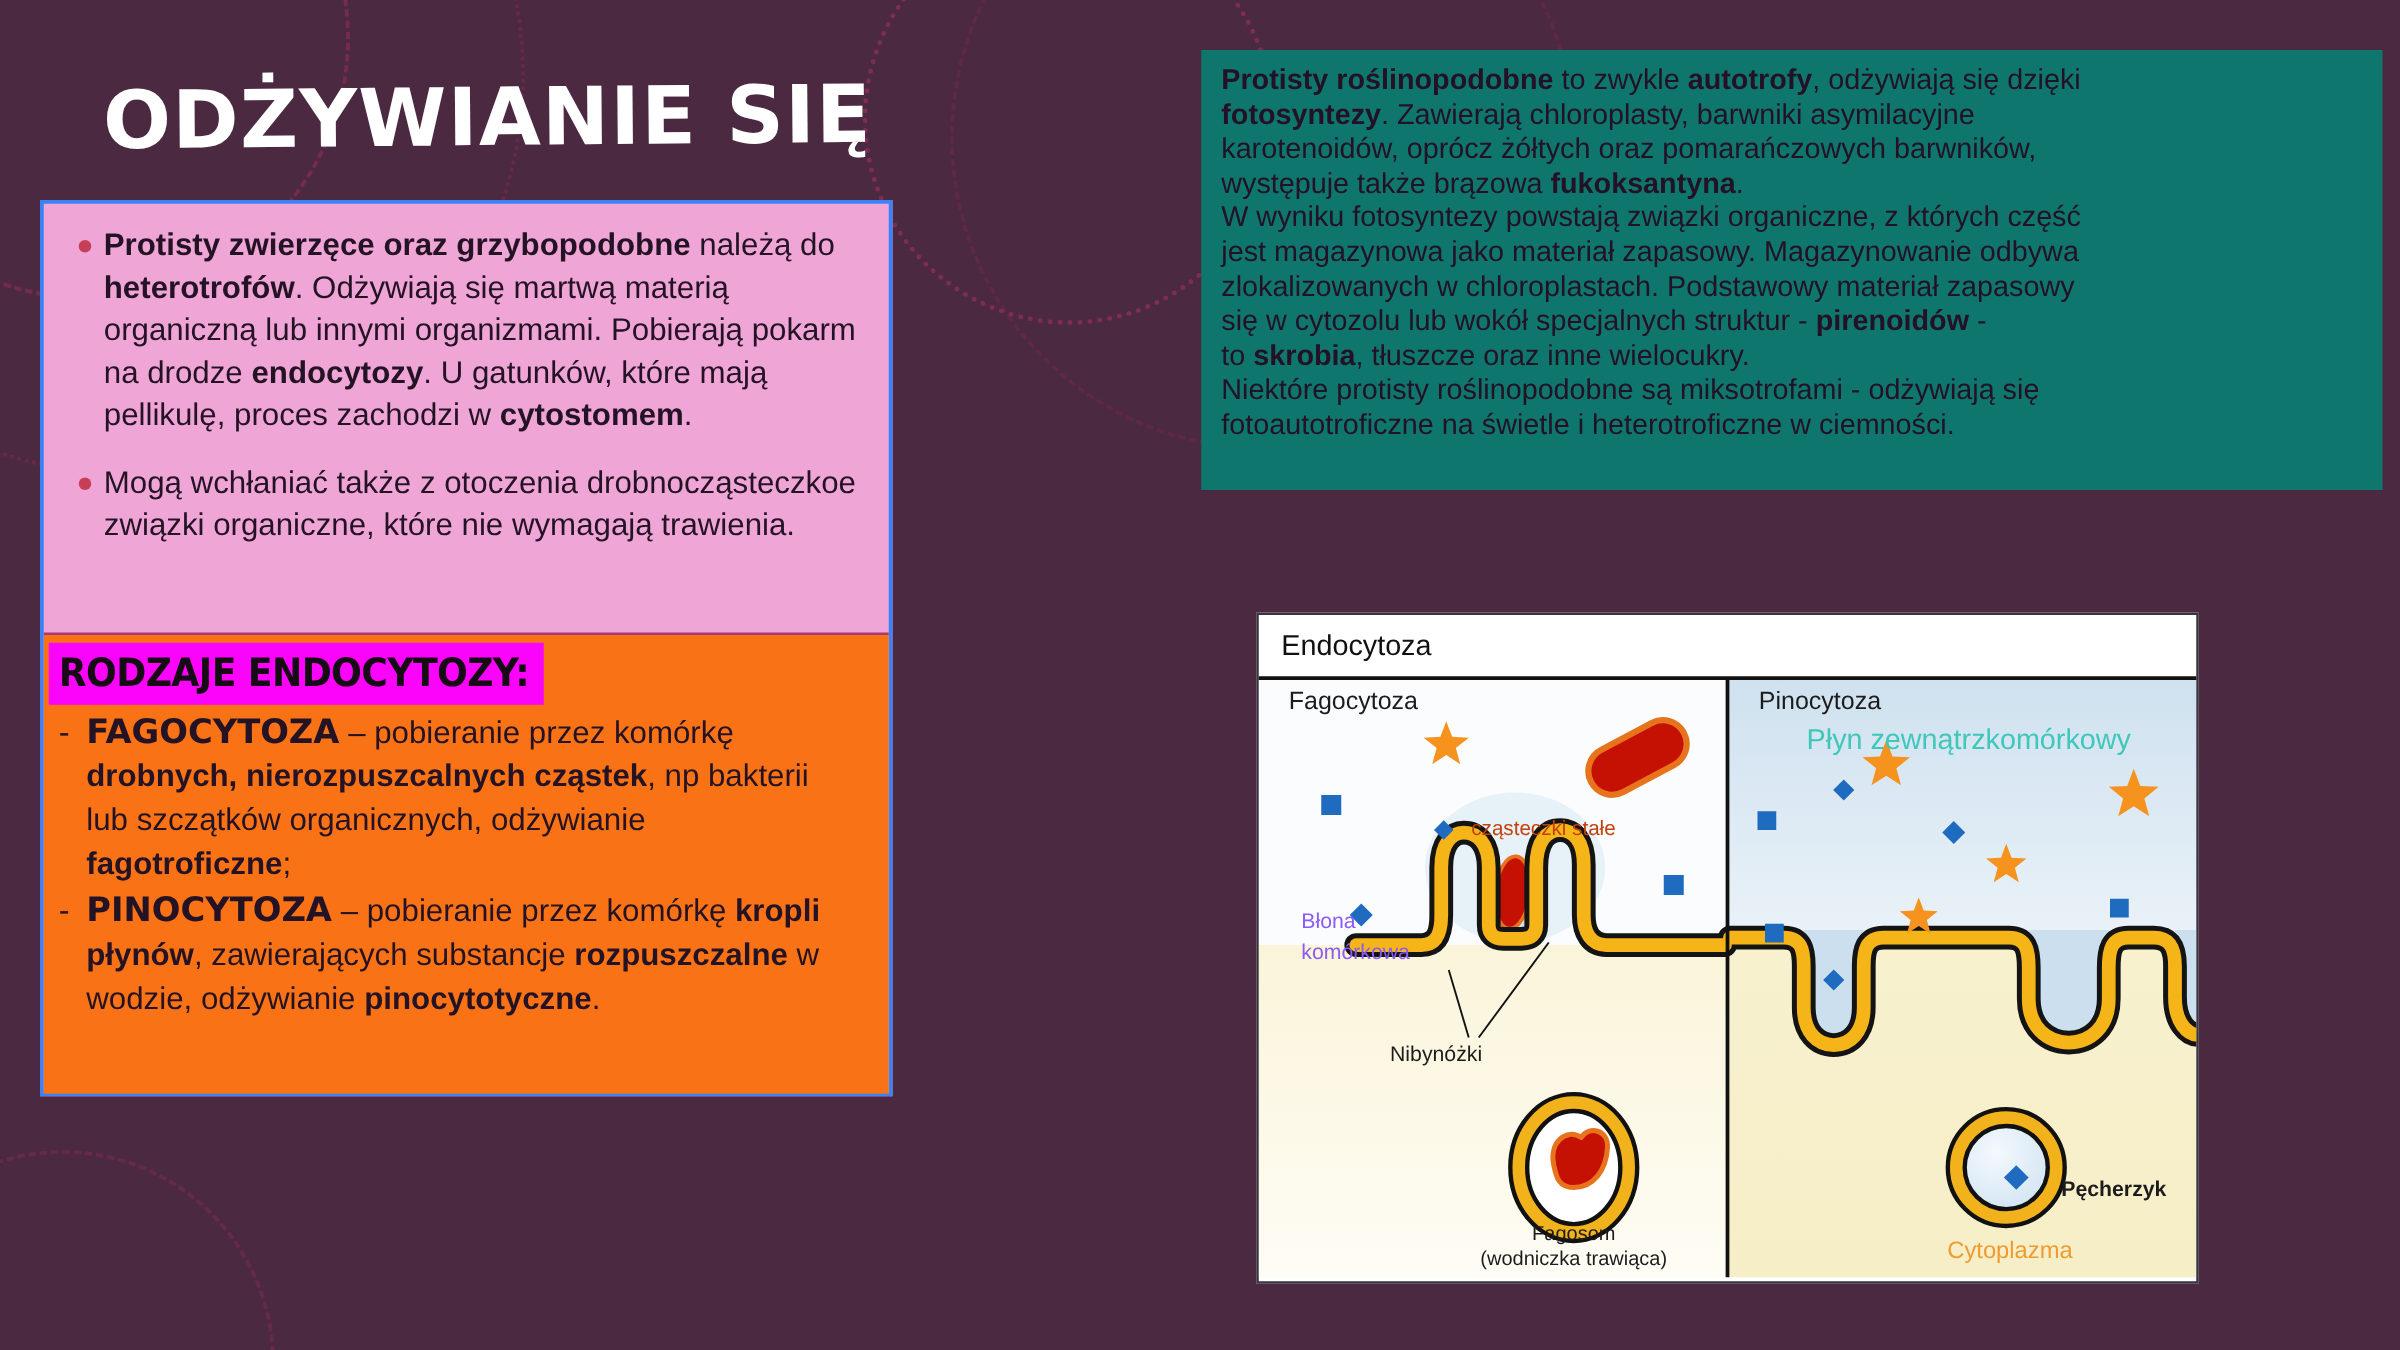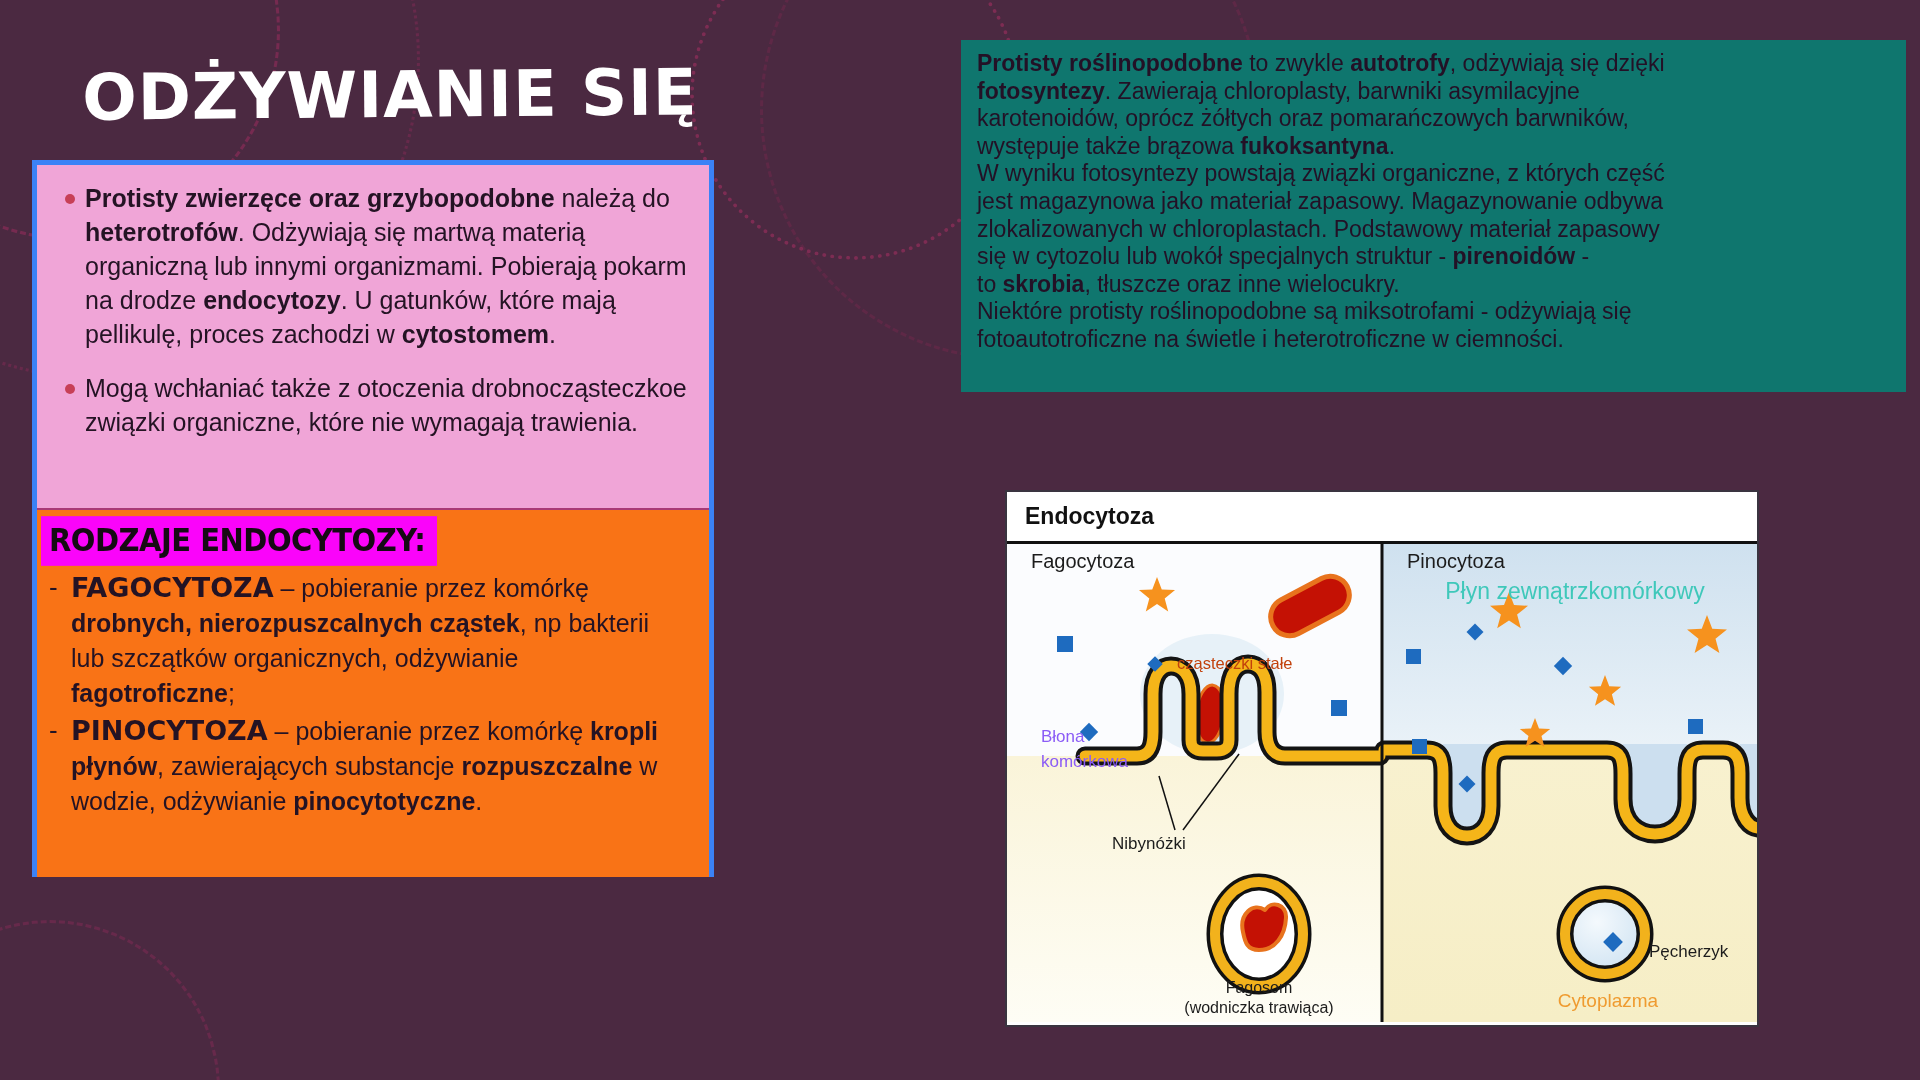--- a/index.html
+++ b/index.html
@@ -23,21 +23,21 @@
     position:absolute; left:60px; top:40px; width:660px; height:110px;
     display:flex; align-items:center; justify-content:center;
     font-family:"DejaVu Sans", sans-serif;
     font-weight:800; font-size:64px; letter-spacing:1px;
     color:#ffffff; transform:rotate(-0.5deg);
   }
 
   
   .left-panel {
     position:absolute; left:32px; top:160px; width:682px; height:717px;
-    border:5px solid #3b82f6;
+    border:3px solid #3b82f6;
     background:#f0a5d7;
   }
   .hetero-section {
     padding:16px 10px 6px 22px; height:345px;
     border-bottom:2px solid #a83a76;
   }
   .bullet-item { display:flex; margin-bottom:20px; }
   .bullet-dot {
     width:10px; height:10px; border-radius:50%;
     background:#c73f57; margin:13px 10px 0 6px; flex:none;
@@ -72,33 +72,33 @@
   .rline { font-size:23px; line-height:27.6px; white-space:nowrap; color:#231126; }
 
   
   .diagram-panel {
     position:absolute; left:1005px; top:490px; width:754px; height:537px;
     background:#ffffff; border:2px solid #3a3440;
   }
   .diagram-header {
     height:52px; border-bottom:3px solid #111;
     display:flex; align-items:center; padding-left:18px;
-    font-weight:700; font-size:23px; color:#111;
+    font-weight:400; font-size:23px; color:#111;
   }
   .diagram-canvas { position:relative; width:750px; height:478px; }
   .diagram-canvas svg { position:absolute; left:0; top:0; }
   .dlabel { position:absolute; white-space:pre-line; }
   .lbl-fago   { left:24px;  top:6px;   font-size:20px; color:#1c1c1c; }
   .lbl-pino   { left:400px; top:6px;   font-size:20px; color:#1c1c1c; }
   .lbl-solid  { left:170px; top:110px; font-size:16.5px; color:#c2410c; }
   .lbl-fluid  { left:398px; top:34px;  width:340px; text-align:center; font-size:23px; color:#3fc8ba; }
   .lbl-membr  { left:10px;  top:180px; font-size:17px; line-height:25px; color:#8b5cf6;margin-left:24px; }
   .lbl-pseudo { left:105px; top:290px; font-size:17px; color:#1c1c1c; }
   .lbl-fagosom{ left:150px; top:434px; width:204px; text-align:center; font-size:16px; line-height:20px; color:#1c1c1c; }
-  .lbl-vesicle{ left:642px; top:398px; font-size:17px; color:#1c1c1c; }
+  .lbl-vesicle{ left:642px; top:398px; font-size:17px; color:#1c1c1c;font-weight:bold; }
   .lbl-cyto   { left:516px; top:446px; width:170px; text-align:center; font-size:19px; color:#ef9b30; }
 </style>
 </head>
 <body>
 
 <div class="deco deco-1"></div>
 <div class="deco deco-2"></div>
 <div class="deco deco-3"></div>
 <div class="deco deco-4"></div>
 <div class="deco deco-5"></div>

